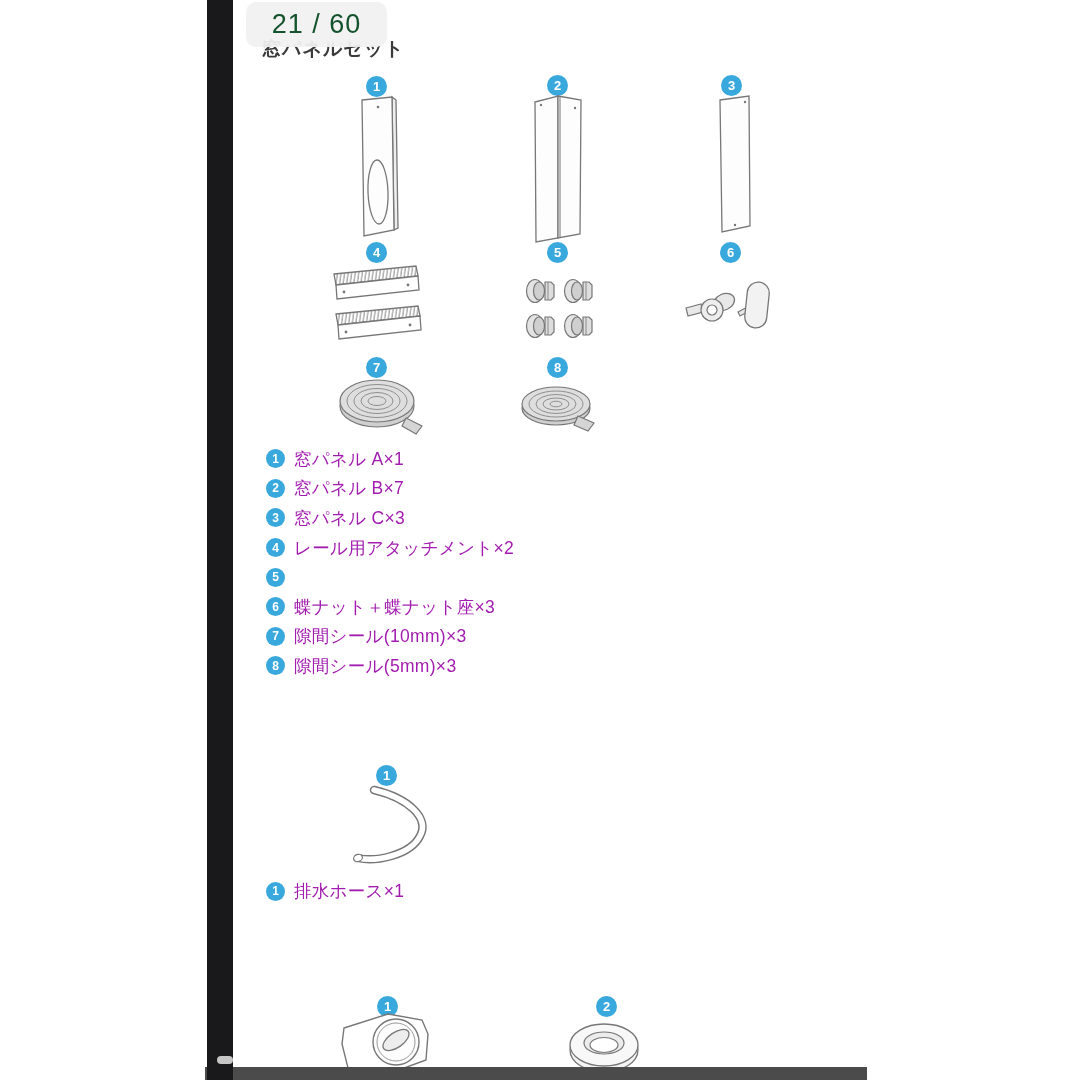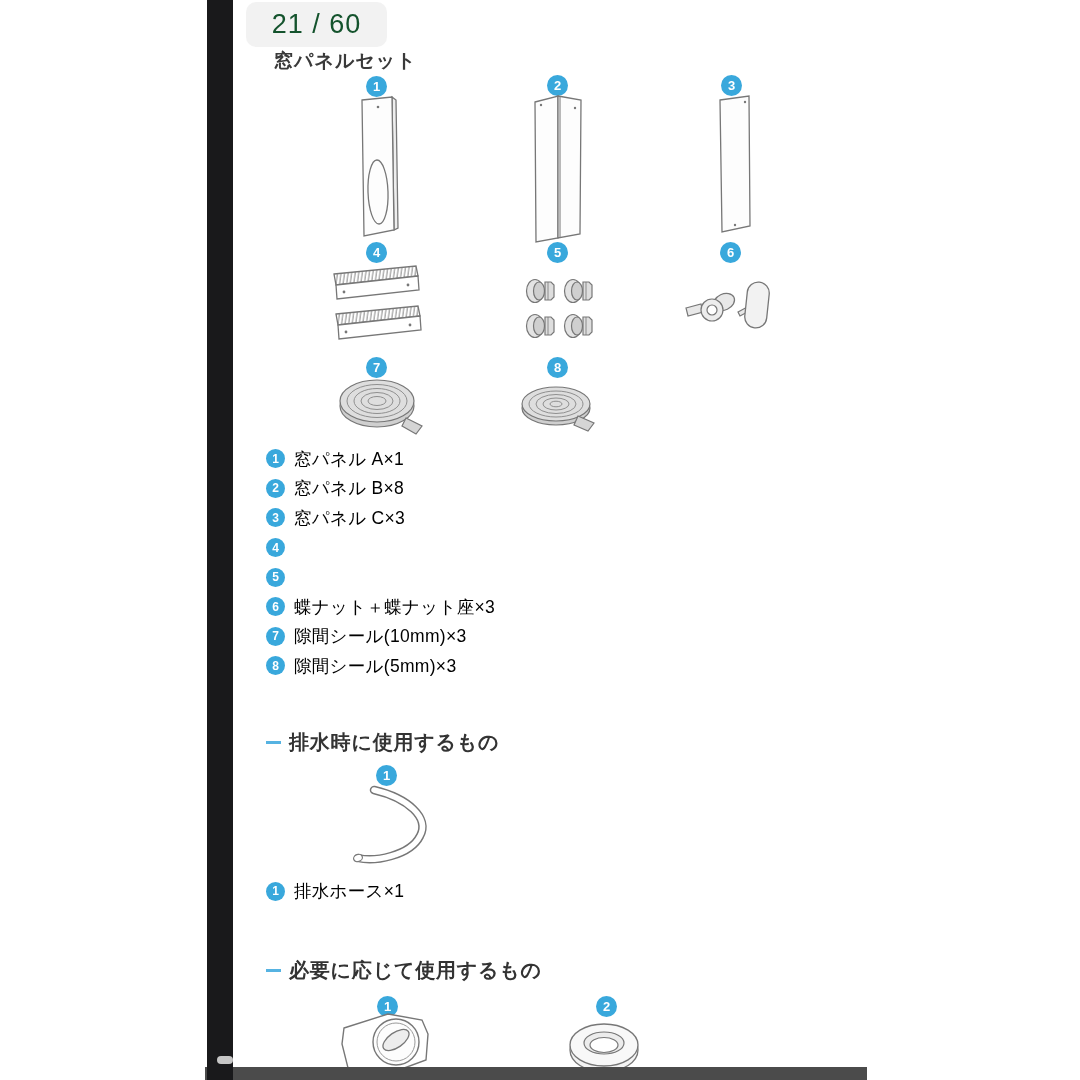--- a/index.html
+++ b/index.html
@@ -15,39 +15,39 @@
   .bottom-bar{position:absolute;left:205px;top:1067px;width:662px;height:13px;background:#4b4b4b;z-index:2;}
   
   .pager{
     position:absolute;left:246px;top:2px;width:141px;height:45px;z-index:5;
     background:rgba(241,241,241,0.94);border-radius:10px;
     display:flex;align-items:center;justify-content:center;
     font-size:27px;letter-spacing:1px;color:#14532d;
   }
   
   .doc-title{
-    position:absolute;left:262px;top:36px;z-index:1;margin:12px;
+    position:absolute;left:262px;top:36px;z-index:1;margin:0;
     font-size:19px;font-weight:700;letter-spacing:1px;color:#3a3a3a;
   }
   
   .num-badge{
     position:absolute;width:21px;height:21px;border-radius:50%;
     background:#39a8dc;color:#fff;font-size:13px;font-weight:700;
     display:flex;align-items:center;justify-content:center;z-index:1;
   }
   .illu{position:absolute;z-index:1;}
   
   .parts-list{position:absolute;left:266px;top:444px;margin:0;padding:0;list-style:none;z-index:1;}
   .parts-list li{height:29.6px;display:flex;align-items:center;}
   .row-badge{
     width:19px;height:19px;border-radius:50%;flex:0 0 19px;
     background:#39a8dc;color:#fff;font-size:12px;font-weight:700;
     display:flex;align-items:center;justify-content:center;margin-right:9px;
   }
-  .row-label{font-size:17.5px;color:#000000;letter-spacing:0.3px;white-space:nowrap;}
+  .row-label{font-size:17.5px;color:#a21caf;letter-spacing:0.3px;white-space:nowrap;}
   
   .section-header{position:absolute;left:266px;display:flex;align-items:center;z-index:1;}
   .section-dash{width:15px;height:3px;background:#56b3e2;margin-right:8px;flex:0 0 15px;}
   .section-title{font-size:20px;font-weight:700;color:#333;letter-spacing:0.8px;white-space:nowrap;}
   .inline-item{position:absolute;display:flex;align-items:center;z-index:1;}
   svg{display:block;}
 </style>
 </head>
 <body>
 
@@ -167,68 +167,61 @@
     <polygon points="62,34 78,41 72,49 58,43" fill="#d5d5d5" stroke="#777" stroke-width="1.2"></polygon>
   </svg>
 
   <ul class="parts-list">
     <li>
       <span class="row-badge">1</span>
       <span class="row-label">窓パネル A×1</span>
     </li>
     <li>
       <span class="row-badge">2</span>
-      <span class="row-label">窓パネル B×8</span>
+      <span class="row-label">窓パネル B×7</span>
     </li>
     <li>
       <span class="row-badge">3</span>
       <span class="row-label">窓パネル C×3</span>
     </li>
     <li>
       <span class="row-badge">4</span>
+      <span class="row-label">レール用アタッチメント×2</span>
     </li>
     <li>
       <span class="row-badge">5</span>
     </li>
     <li>
       <span class="row-badge">6</span>
       <span class="row-label">蝶ナット＋蝶ナット座×3</span>
     </li>
     <li>
       <span class="row-badge">7</span>
       <span class="row-label">隙間シール(10mm)×3</span>
     </li>
     <li>
       <span class="row-badge">8</span>
       <span class="row-label">隙間シール(5mm)×3</span>
     </li>
   </ul>
 
-  <div class="section-header" style="top:729px">
-    <span class="section-dash"></span>
-    <span class="section-title">排水時に使用するもの</span>
-  </div>
 
   <div class="num-badge" style="left:376px;top:765px">1</div>
 
   <svg class="illu" style="left:338px;top:780px" width="112" height="92" viewBox="0 0 112 92">
     <path d="M36,10 C70,18 92,38 82,56 C72,76 36,82 20,78" fill="none" stroke="#777" stroke-width="8.5" stroke-linecap="round"></path>
     <path d="M36,10 C70,18 92,38 82,56 C72,76 36,82 20,78" fill="none" stroke="#fff" stroke-width="5.5" stroke-linecap="round"></path>
     <ellipse cx="20" cy="78" rx="4.5" ry="3.5" transform="rotate(-20 20 78)" fill="#fff" stroke="#777" stroke-width="1.2"></ellipse>
   </svg>
 
   <div class="inline-item" style="left:266px;top:879px">
     <span class="row-badge">1</span>
     <span class="row-label">排水ホース×1</span>
   </div>
 
-  <div class="section-header" style="top:957px">
-    <span class="section-dash"></span>
-    <span class="section-title">必要に応じて使用するもの</span>
-  </div>
 
   <div class="num-badge" style="left:377px;top:996px">1</div>
   <div class="num-badge" style="left:596px;top:996px">2</div>
 
   <svg class="illu" style="left:334px;top:1010px" width="106" height="70" viewBox="0 0 106 70">
     <polygon points="10,18 54,4 88,10 94,24 92,50 54,64 14,58 8,34" fill="#fff" stroke="#777" stroke-width="1.4"></polygon>
     <line x1="14" y1="58" x2="16" y2="68" stroke="#777" stroke-width="1.2"></line>
     <line x1="54" y1="64" x2="54" y2="70" stroke="#777" stroke-width="1.2"></line>
     <circle cx="62" cy="32" r="23" fill="#fdfdfd" stroke="#777" stroke-width="1.4"></circle>
     <circle cx="62" cy="32" r="19" fill="none" stroke="#999" stroke-width="1"></circle>

